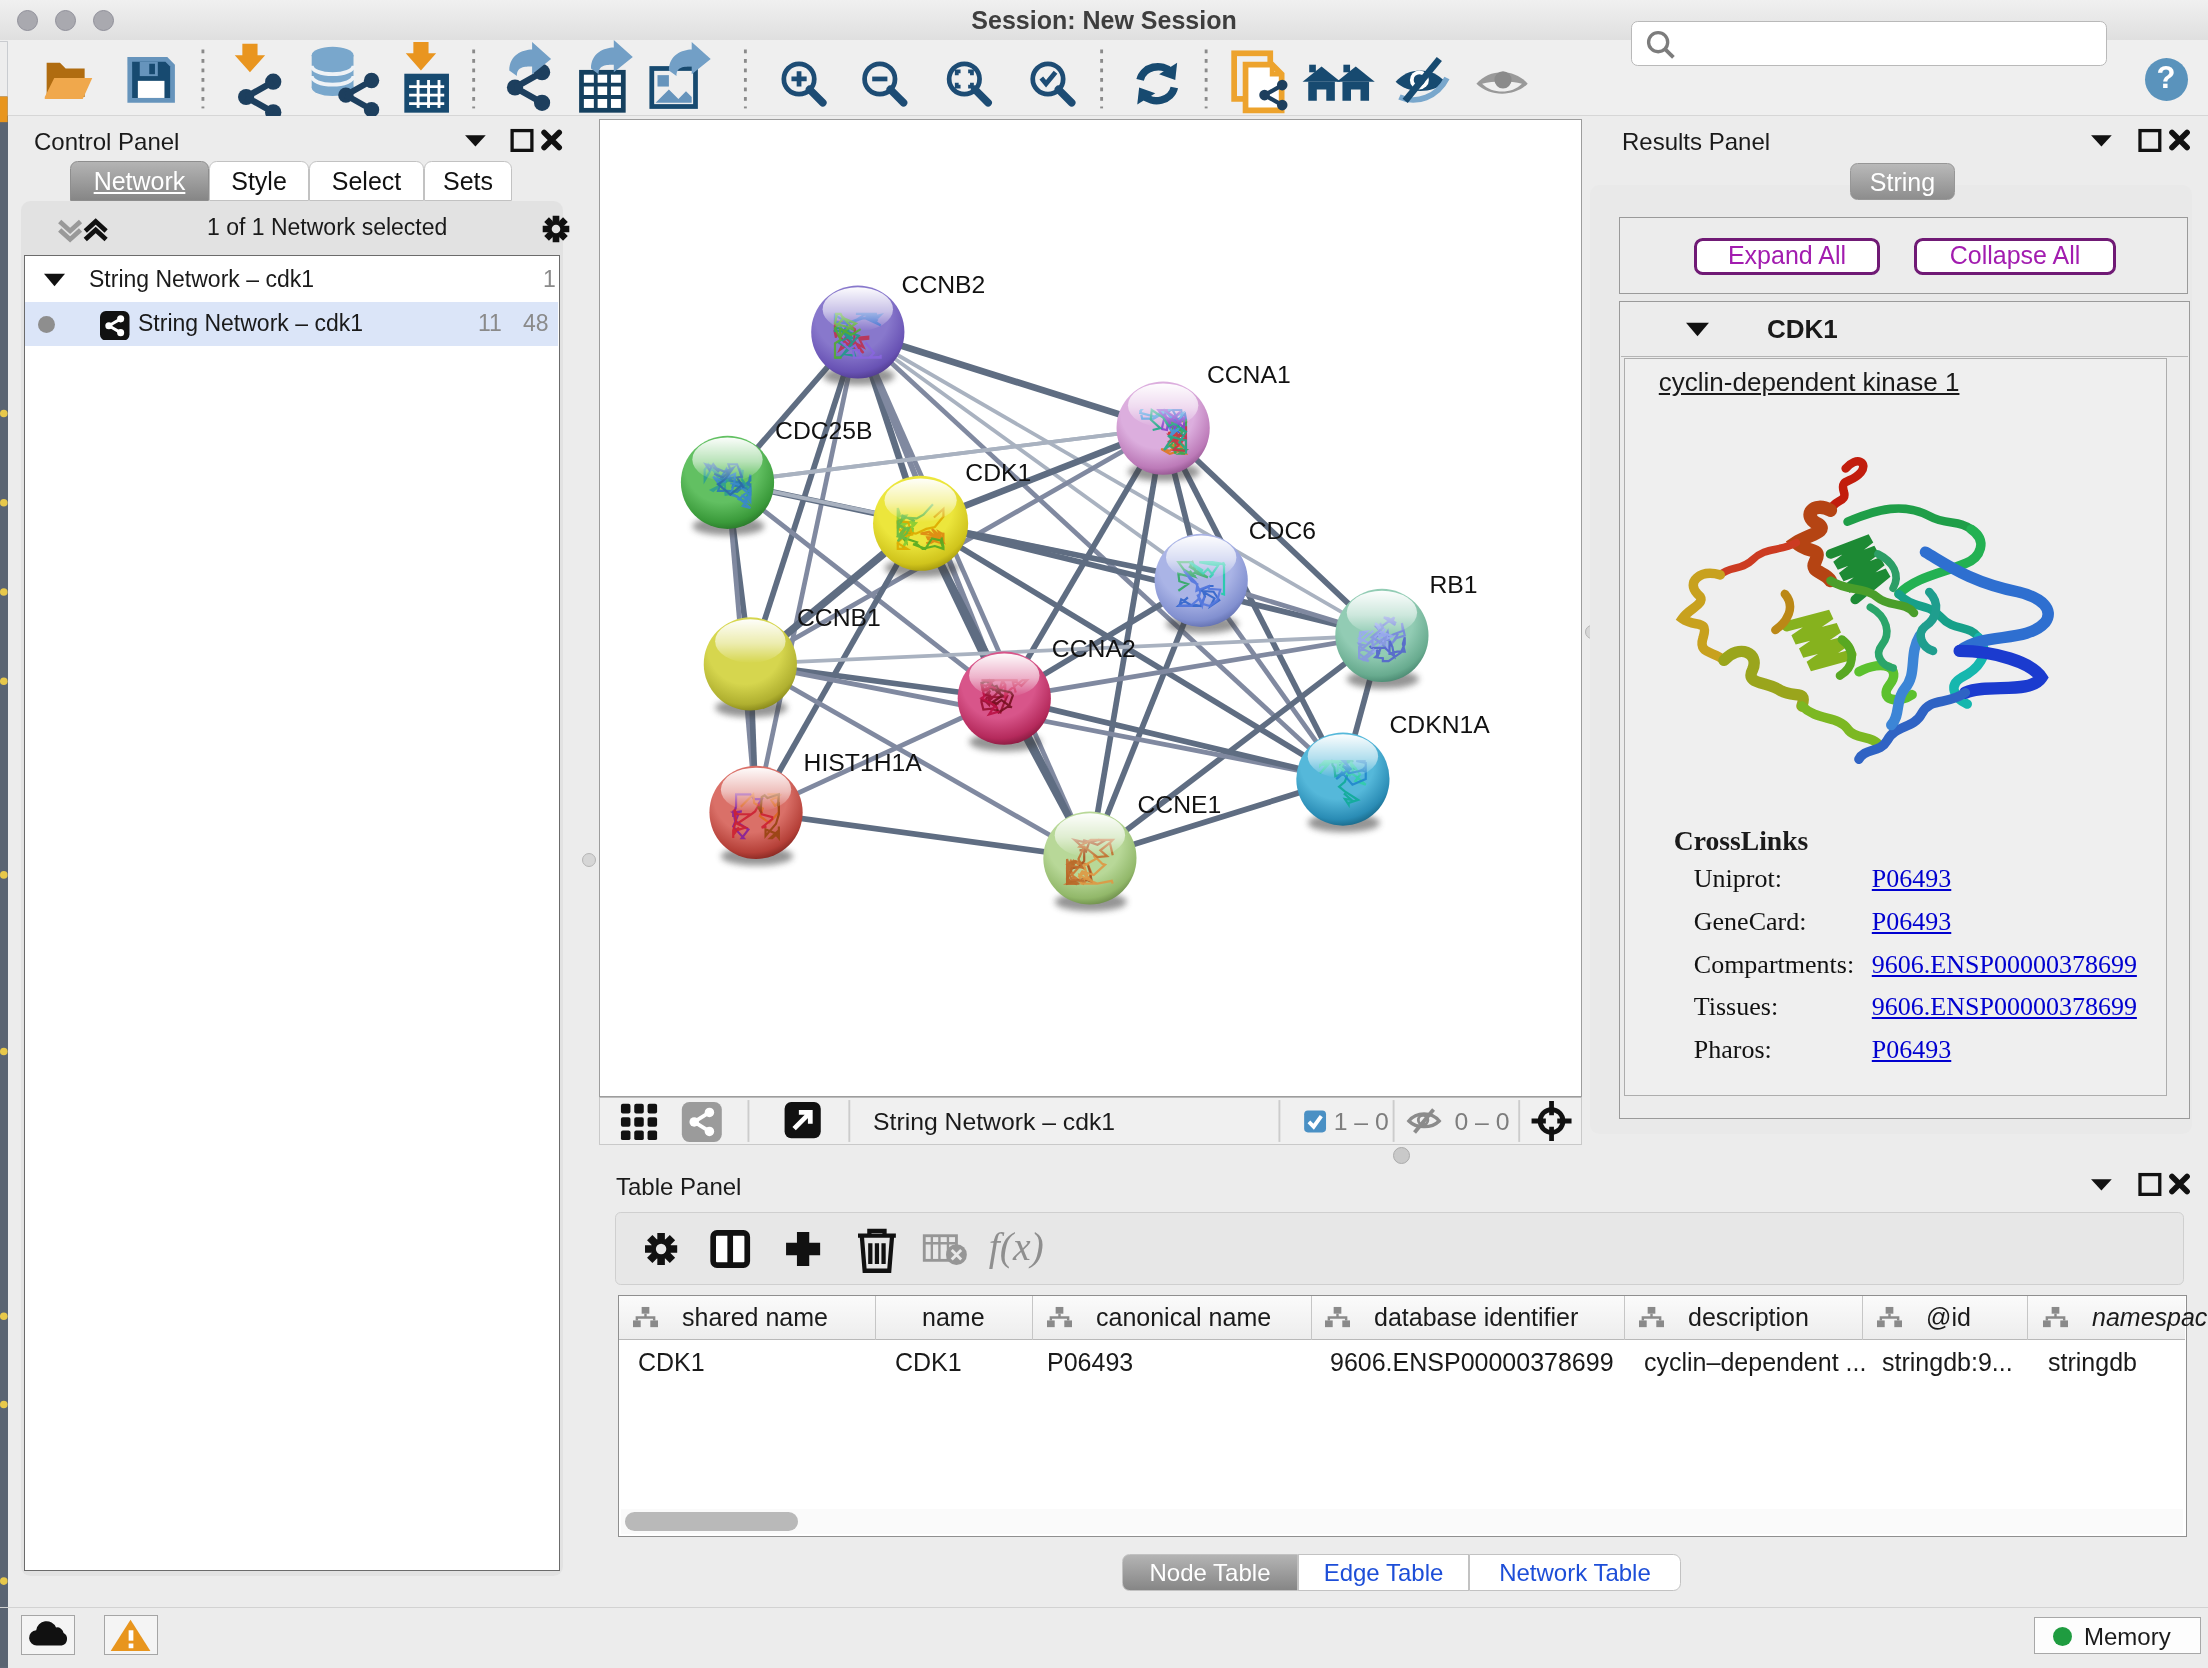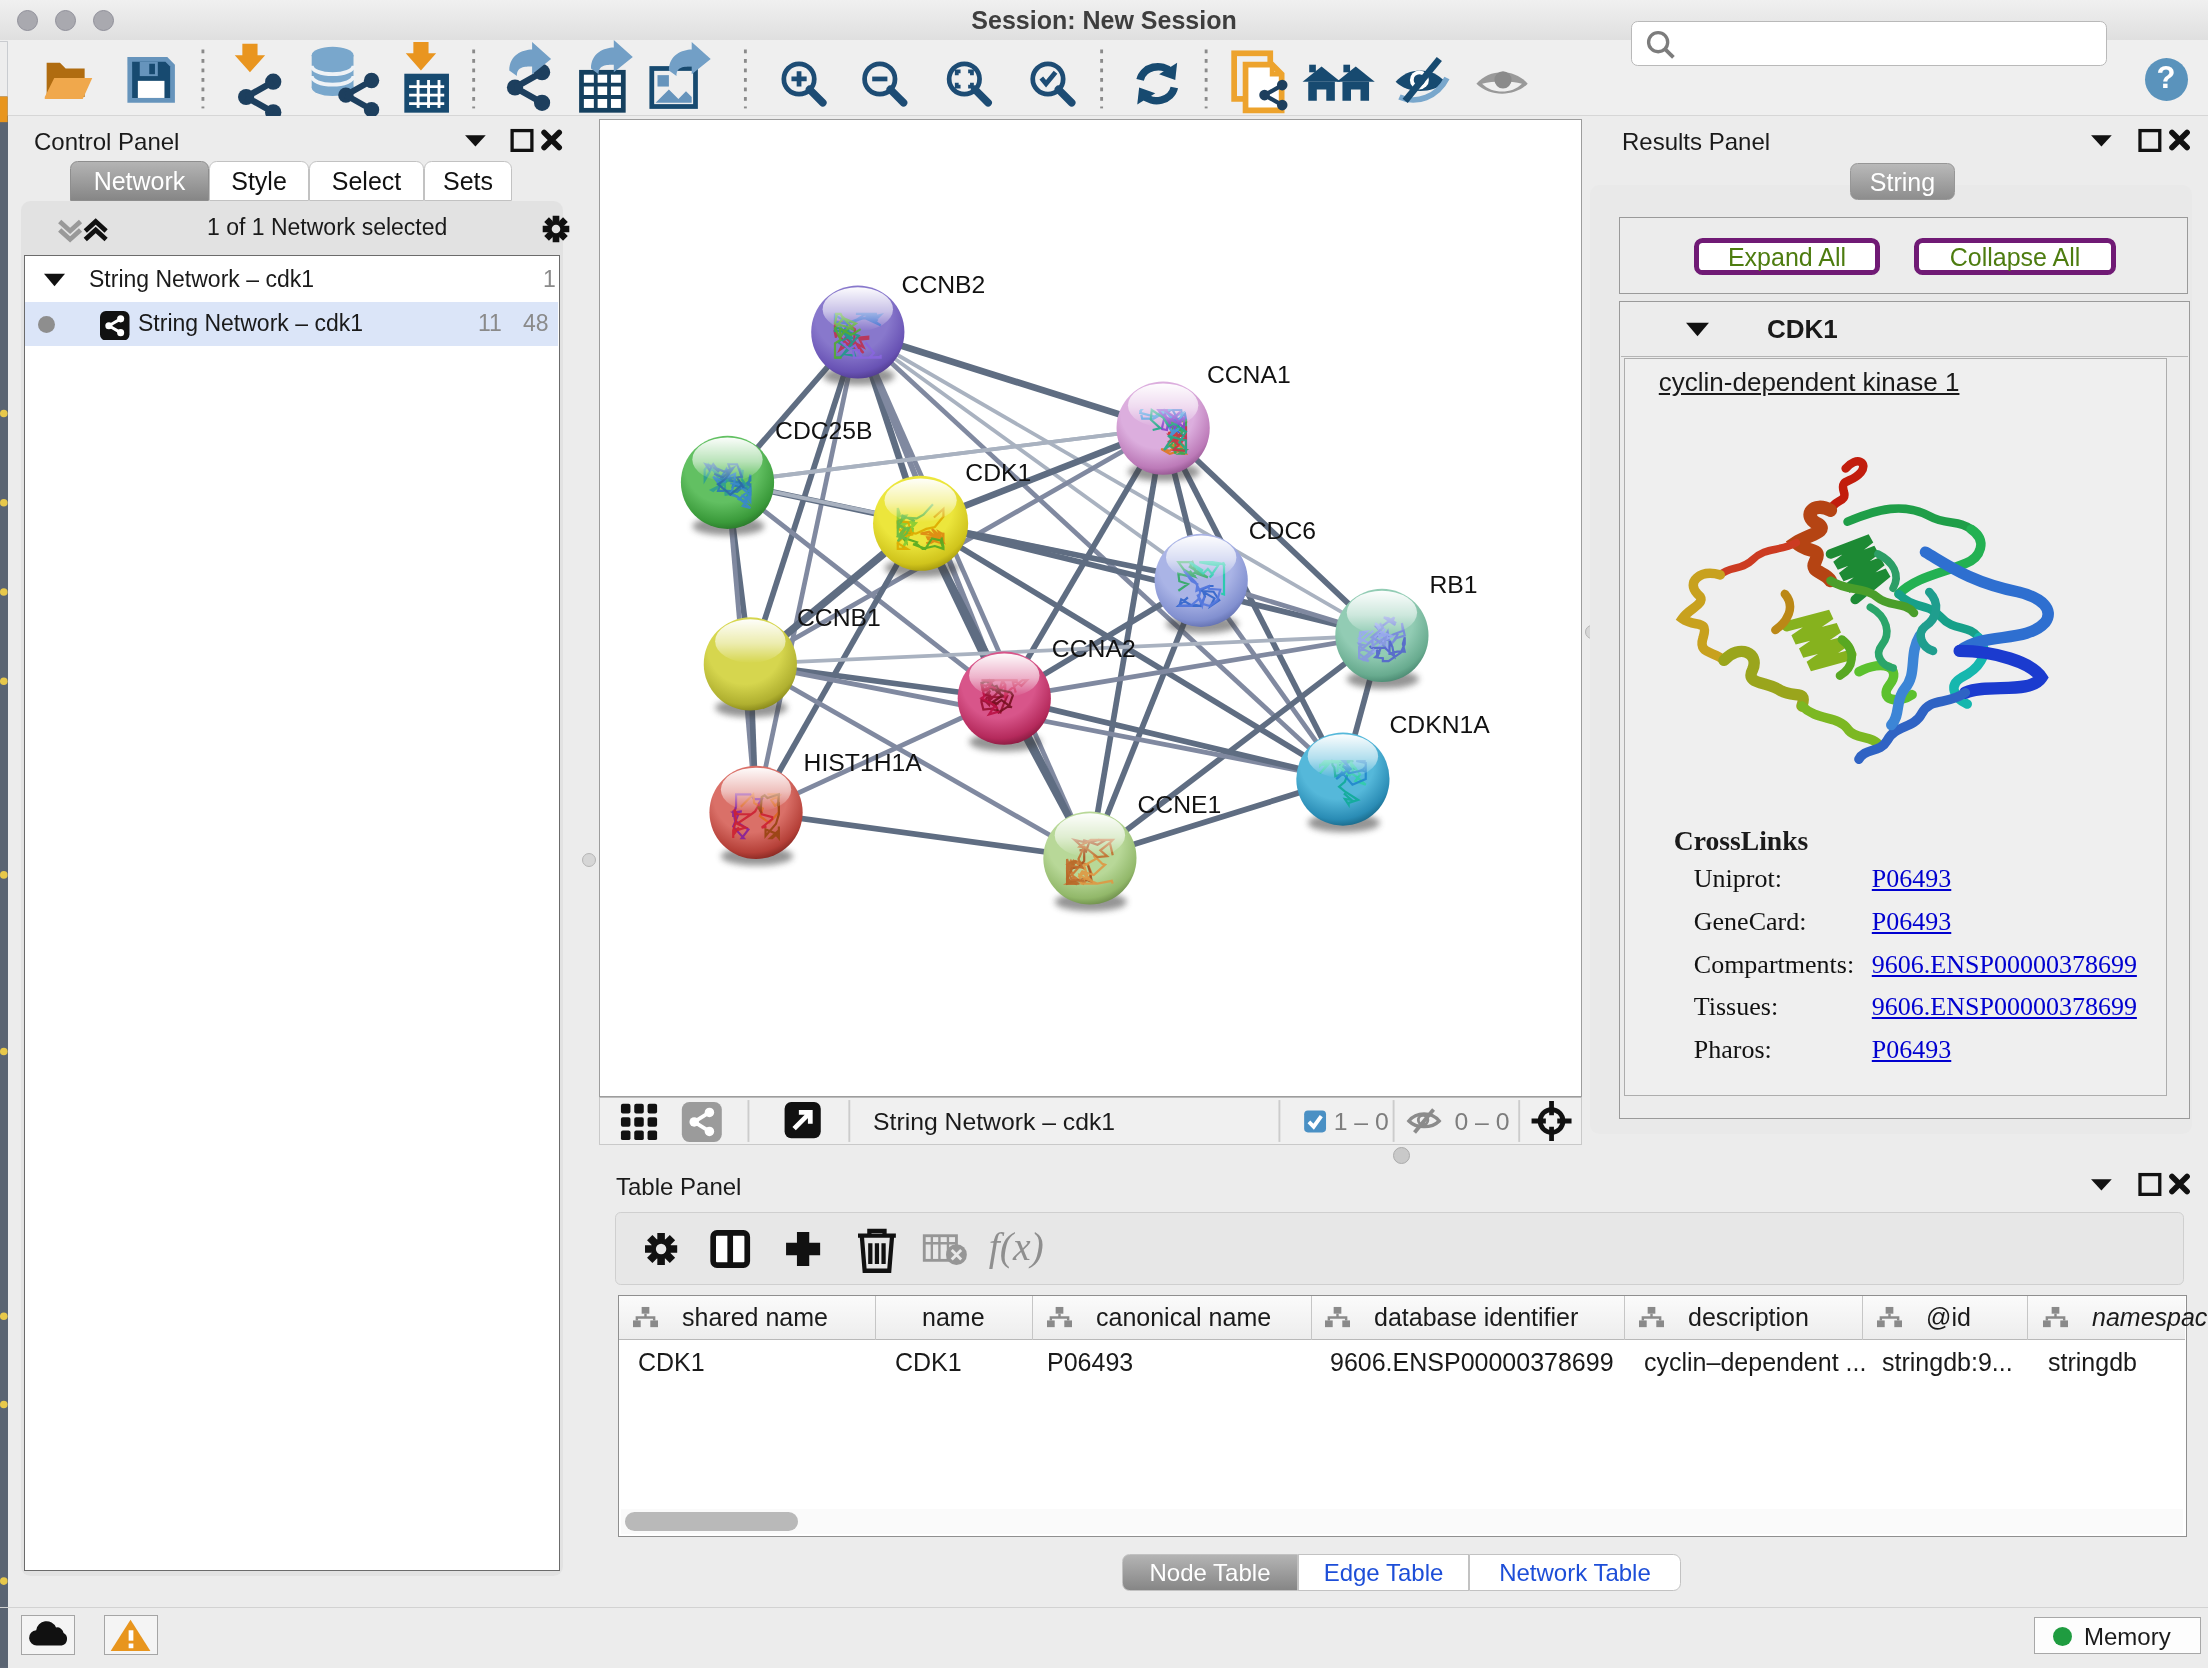--- a/index.html
+++ b/index.html
@@ -20,41 +20,41 @@
   border:1px solid #b9b9b9; border-radius:6.7px; }
 
 
 .phead-title { font-size:24px; color:#1a1a1a; }
 
 
 #cp-title { left:34px; top:128px; }
 #tabs-cp { left:70px; top:161px; height:40px; }
 .tab { position:absolute; top:0; height:40px; border:1px solid #c2c2c2; background:#fff;
   font-size:25px; text-align:center; line-height:38px; border-radius:7.6px 7.6px 0 0; color:#111;}
-.tab.sel { background:linear-gradient(#b4b4b4,#868686); color:#fff; border-color:#8e8e8e; }
+.tab.sel { background:linear-gradient(#b4b4b4,#868686); color:#fff; border-color:#8e8e8e;text-decoration:underline; }
 #cp-body { left:21px; top:201px; width:542px; height:1375px; background:#e2e2e2; border-radius:9.5px; }
 #cp-sub { left:21px; top:201px; width:542px; height:54px; }
 #cp-list { left:24px; top:255px; width:536px; height:1316px; background:#fff; border:1.9px solid #6b6b6b; }
 .row1 { position:absolute; left:0; top:9.5px; width:533px; height:30px; font-size:23px; }
 .rowsel { position:absolute; left:0; top:46px; width:533px; height:44px; background:#dbe5f8; font-size:23px;}
 .gnum { position:absolute; color:#8a8a8a; font-size:23px; }
 
 
 #netpanel { left:599px; top:119px; width:983px; height:978px; background:#fff; border:1.9px solid #9d9d9d; }
 #netstatus { left:599px; top:1097px; width:983px; height:48px; background:#f0f0f0;
   border:1px solid #c9c9c9; border-top:1px solid #bbb; }
 
 
 #rp-title { left:1622px; top:128px; }
 #rp-body { left:1590px; top:185px; width:602px; height:949px; background:#e9e9e9; border-radius:9.5px; }
 #stringtab { left:1850px; top:163px; width:105px; height:37px; background:linear-gradient(#b9b9b9,#8d8d8d);
   border-radius:7.6px; color:#fff; font-size:25px; text-align:center; line-height:36px; border:1px solid #979797;}
 #expbox { left:1619px; top:217px; width:569px; height:77px; background:#ececec; border:1px solid #9a9a9a; }
-.btn { position:absolute; top:20px; height:37px; background:#fff; border:5px solid #701a75; border-radius:8.6px;
-  font-size:25px; text-align:center; color:#4d7c0f; }
+.btn { position:absolute; top:20px; height:37px; background:#fff; border:3px solid #701a75; border-radius:8.6px;
+  font-size:25px; text-align:center; color:#a21caf; }
 #resbox { left:1619px; top:301px; width:571px; height:818px; background:#ececec; border:1px solid #9a9a9a; }
 #cdk1row { position:absolute; left:1px; top:1px; width:567px; height:54px; border-bottom:1px solid #b5b5b5; }
 #innerbox { position:absolute; left:3.8px; top:56px; width:543px; height:738px; background:#efefef; border:1px solid #adadad; }
 
 
 .serif { font-family:"Liberation Serif", serif; }
 .xl-label { position:absolute; font-size:26px; color:#111; }
 .xl-link { position:absolute; font-size:26px; color:#0000d0; text-decoration:underline; }
 
 

